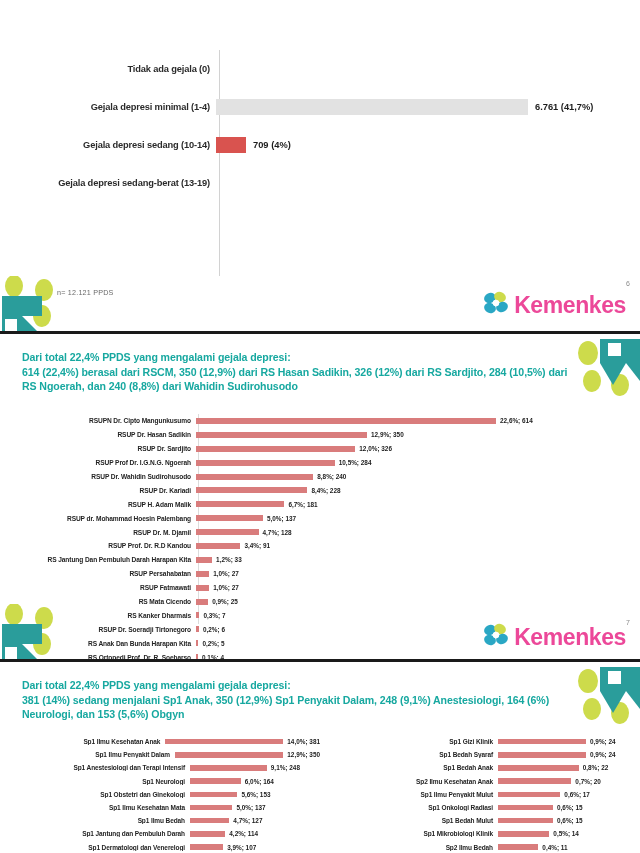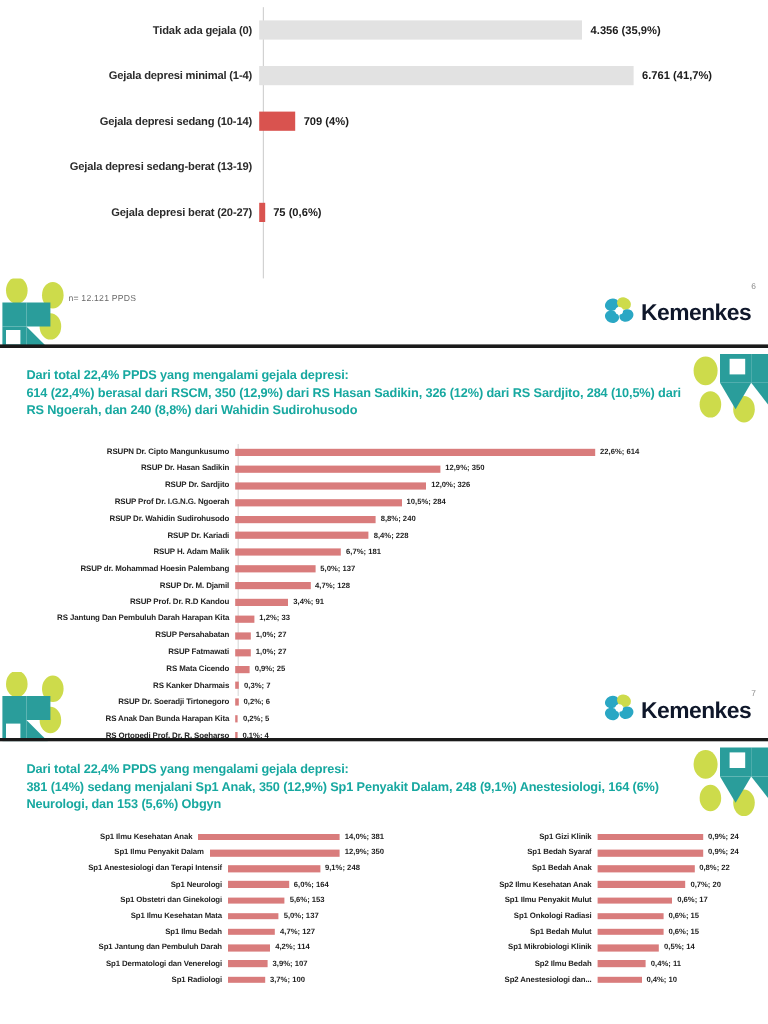--- a/index.html
+++ b/index.html
@@ -5,21 +5,21 @@
   * { box-sizing: border-box; margin: 0; padding: 0; }
   html, body {
     width: 640px; height: 853px;
     background: #ffffff;
     font-family: "Liberation Sans", sans-serif;
     overflow: hidden;
   }
   .page { position: relative; width: 640px; height: 853px; background:#fff; }
 
   
-  .slide { position: absolute; left:0; width:640px; background:#fff; overflow:hidden; }
+  .slide { position: absolute; left:0; width:640px; background:#fff; overflow:hidden;margin-top:44px; }
   .slide-sep { position:absolute; left:0; width:640px; height:3px; background:#1a1a1a; }
 
   
   #slide1 { top:0; height:290px; }
   .p1-chart { position:absolute; left:0; top:6px; width:640px; height:228px; }
   .p1-row { position:relative; height:38px; display:flex; align-items:center; }
   .p1-label {
     width:216px; text-align:right; padding-right:6px;
     font-size:9.3px; font-weight:bold; color:#2b2b2b; letter-spacing:-0.15px;
     white-space:nowrap;
@@ -36,21 +36,21 @@
   .p1-n {
     position:absolute; left:57px; top:10px;
     font-size:7.2px; color:#6a6a6a; letter-spacing:.2px;
   }
   .slide-num {
     position:absolute; font-size:7px; color:#8a8a8a;
   }
 
   
   .kemenkes { position:absolute; display:flex; align-items:center; gap:5px; }
-  .kem-word { font-size:19px; font-weight:bold; color:#0f172a; letter-spacing:-0.4px; }
+  .kem-word { font-size:23px; font-weight:bold; color:#ec4899; letter-spacing:-0.4px; }
 
   
   .deco-bl { position:absolute; left:0; bottom:0; width:62px; height:58px; }
   .deco-tr { position:absolute; right:0; top:0; width:64px; height:62px; }
 
   
   #slide2 { top:293px; height:325px; }
   .headline {
     position:absolute; left:22px; top:13px; width:560px;
     font-size:10.6px; font-weight:bold; color:#17a8a0; line-height:1.38;
@@ -88,48 +88,37 @@
 <body>
 
 <div class="page">
 
   <section class="slide" id="slide1">
 
     <div class="p1-axis"></div>
     <div class="p1-chart" id="p1-chart">
         <div class="p1-row">
           <div class="p1-label">Tidak ada gejala (0)</div>
-          <div class="p1-barwrap">
-            <div class="p1-bar" style="background: rgb(226, 226, 226); width: 269.176px;"></div>
-            <span class="p1-val">4.356  (35,9%)</span>
-          </div>
         </div>
         <div class="p1-row">
           <div class="p1-label">Gejala depresi minimal (1-4)</div>
           <div class="p1-barwrap">
             <div class="p1-bar" style="background: rgb(226, 226, 226); width: 312px;"></div>
             <span class="p1-val">6.761  (41,7%)</span>
           </div>
         </div>
         <div class="p1-row">
           <div class="p1-label">Gejala depresi sedang (10-14)</div>
           <div class="p1-barwrap">
             <div class="p1-bar" style="background: rgb(217, 83, 79); width: 30.0321px;"></div>
             <span class="p1-val">709  (4%)</span>
           </div>
         </div>
         <div class="p1-row">
           <div class="p1-label">Gejala depresi sedang-berat (13-19)</div>
-        </div>
-        <div class="p1-row">
-          <div class="p1-label">Gejala depresi berat (20-27)</div>
-          <div class="p1-barwrap">
-            <div class="p1-bar" style="background: rgb(217, 83, 79); width: 4.63458px;"></div>
-            <span class="p1-val">75  (0,6%)</span>
-          </div>
         </div>
       </div>
 
     <div class="p1-footer">
       <div class="p1-n">n= 12.121 PPDS</div>
 
       <div class="deco-bl">
         <svg width="62" height="58" viewBox="0 0 62 58">
           <ellipse cx="14" cy="10" rx="9" ry="11" fill="#cddb4b"></ellipse>
           <ellipse cx="42" cy="40" rx="9" ry="11" fill="#cddb4b"></ellipse>

